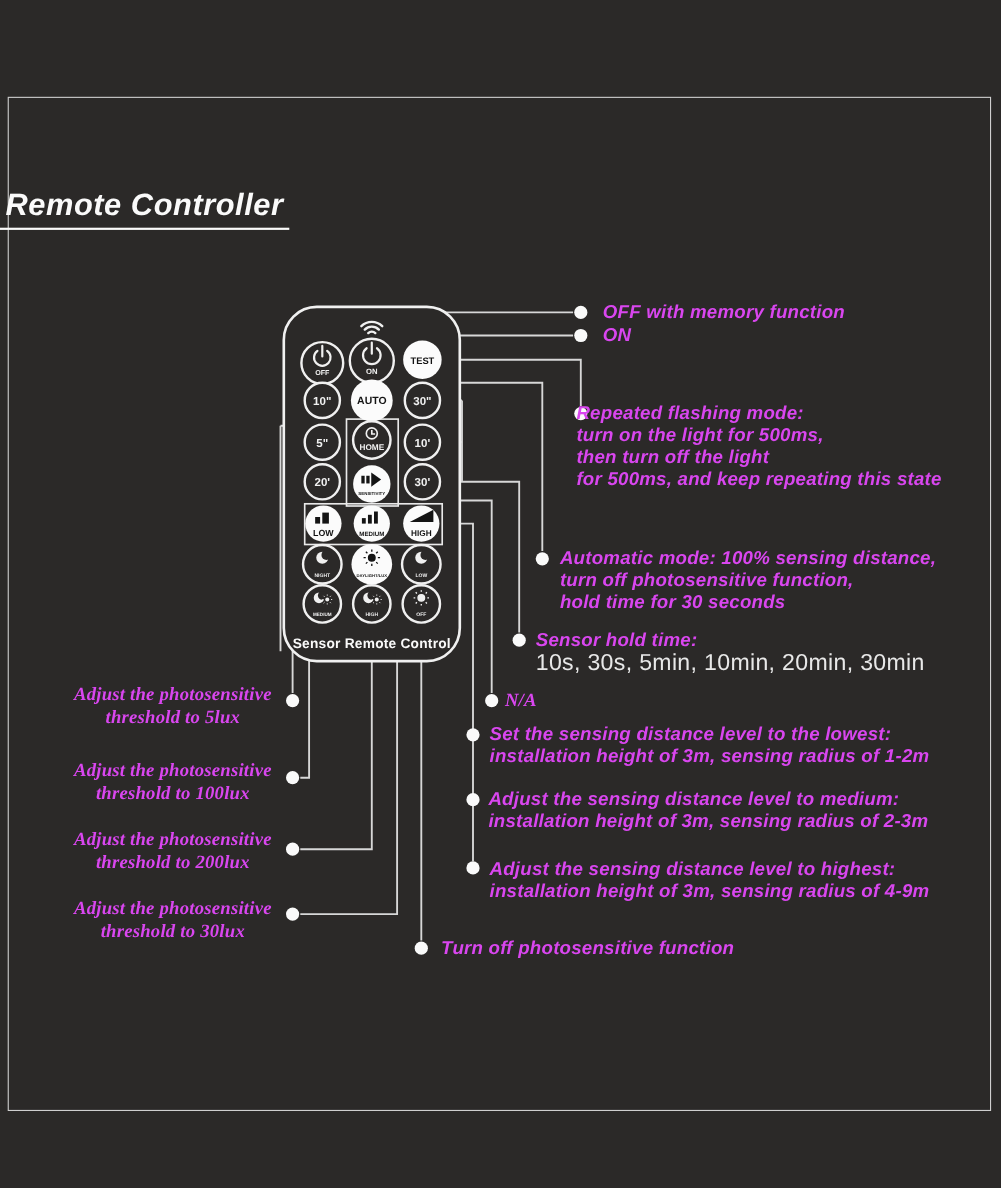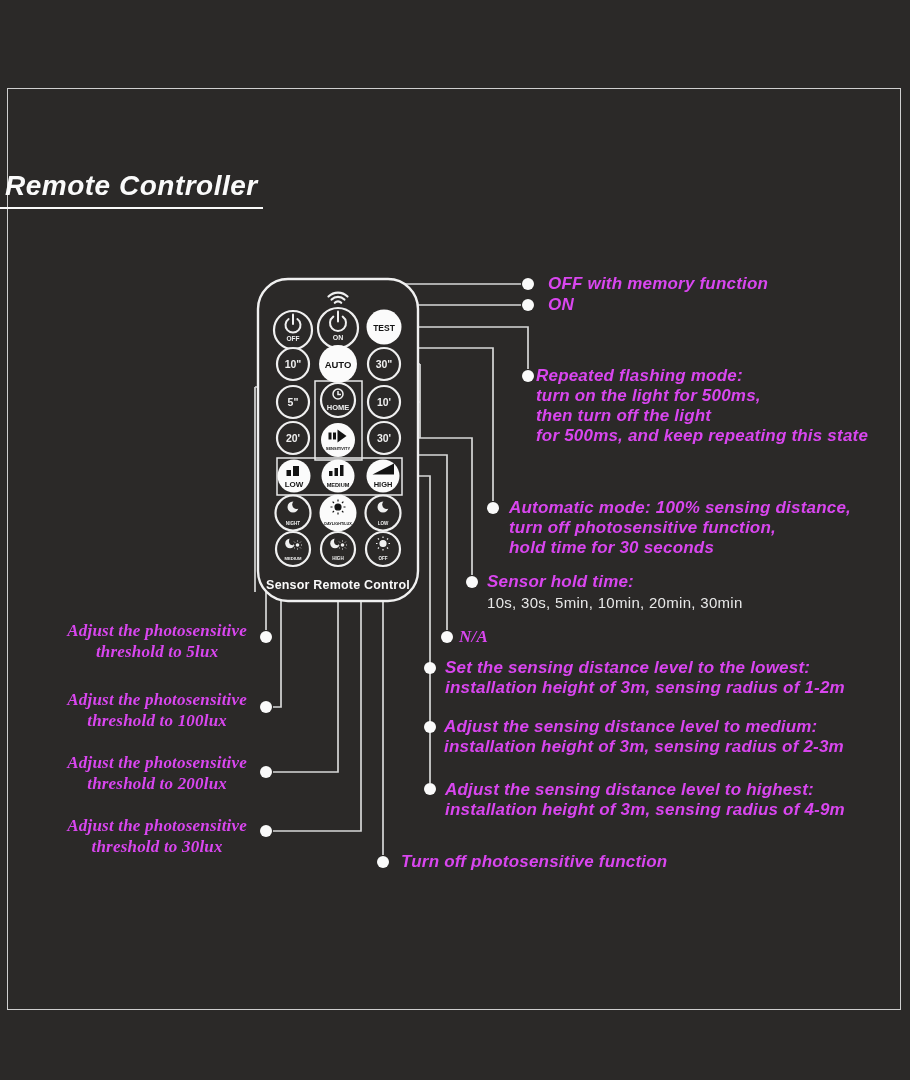--- a/index.html
+++ b/index.html
@@ -17,21 +17,21 @@
     display:inline-block;color:#fafafa;font-size:28px;font-weight:bold;font-style:italic;
     letter-spacing:.5px;border-bottom:2.5px solid #fafafa;padding:0 5px 5px 5px;
   }
   .overlay{position:absolute;left:0;top:0;}
   svg text{font-family:"Liberation Sans", sans-serif;}
   .ann{
     position:absolute;color:#d946ef;font-size:17px;line-height:20px;
     font-weight:bold;font-style:italic;white-space:pre-line;letter-spacing:.2px;
   }
   .ann.left{text-align:center;line-height:21px;font-family:Liberation Serif, serif;}
-  .ann.sub{font-weight:normal;font-style:normal;font-size:15px;color:#e8e8e8;letter-spacing:.3px;}
+  .ann.sub{font-weight:normal;font-style:normal;font-size:21px;color:#e8e8e8;letter-spacing:.3px;}
 </style>
 </head>
 <body>
 
 <div class="frame"></div>
 
 <div class="title-wrap">
   <span>Remote Controller</span>
 </div>
 
@@ -226,21 +226,21 @@
       <path d="M383,538 V536.5 M383,549 V550.5 M377.5,543.5 H376 M388.5,543.5 H390 M379,539.5 L377.9,538.4 M387,539.5 L388.1,538.4 M379,547.5 L377.9,548.6 M387,547.5 L388.1,548.6"></path>
     </g>
     <text x="383" y="560" font-size="4.6" font-weight="bold" fill="#f0f0f0" text-anchor="middle">OFF</text>
   </g>
 
   <text x="338" y="589" font-size="12.5" font-weight="bold" fill="#fafafa" text-anchor="middle" letter-spacing="0.2">Sensor Remote Control</text>
 </svg>
 
 <div class="ann" style="left:548px;top:274px;">OFF with memory function</div>
 <div class="ann" style="left:548px;top:295px;">ON</div>
-<div class="ann" style="left:536px;top:366px;">Repeated flashing mode:
+<div class="ann" style="left:524px;top:366px;">Repeated flashing mode:
 turn on the light for 500ms,
 then turn off the light
 for 500ms, and keep repeating this state</div>
 <div class="ann" style="left:509px;top:498px;">Automatic mode: 100% sensing distance,
 turn off photosensitive function,
 hold time for 30 seconds</div>
 <div class="ann" style="left:487px;top:572px;text-align:center;">Sensor hold time:</div>
 <div class="ann sub" style="left:487px;top:593px;">10s, 30s, 5min, 10min, 20min, 30min</div>
 <div class="ann" style="left:459px;top:627px;font-family:Liberation Serif, serif;">N/A</div>
 <div class="ann" style="left:445px;top:658px;">Set the sensing distance level to the lowest:

